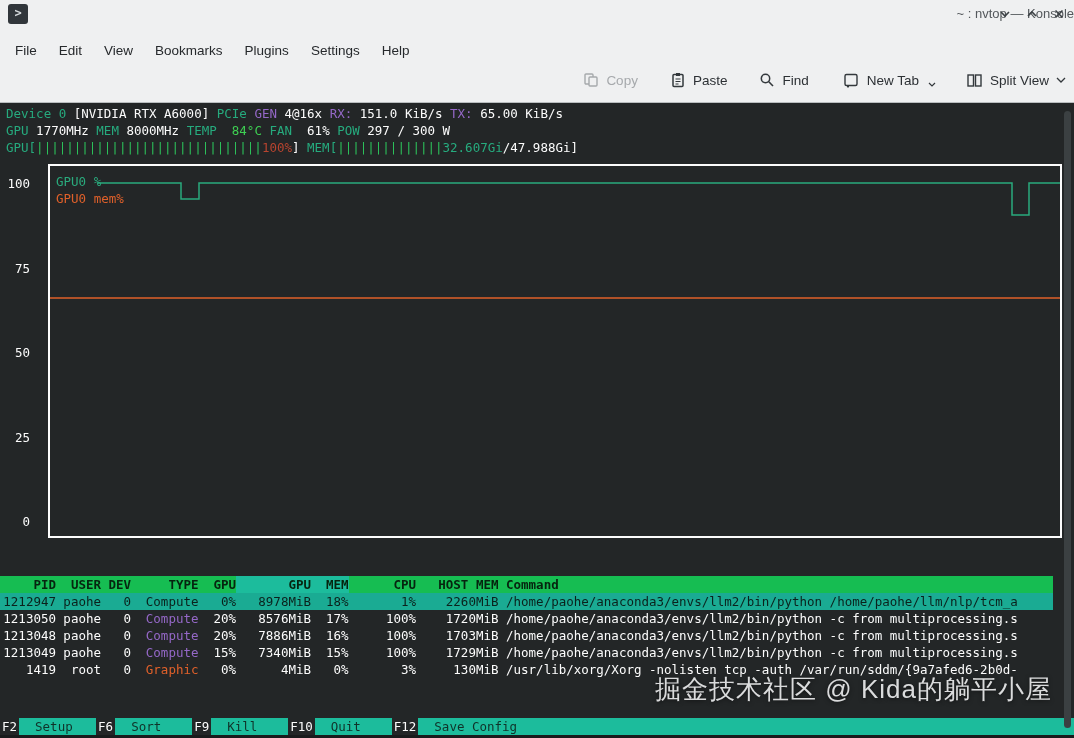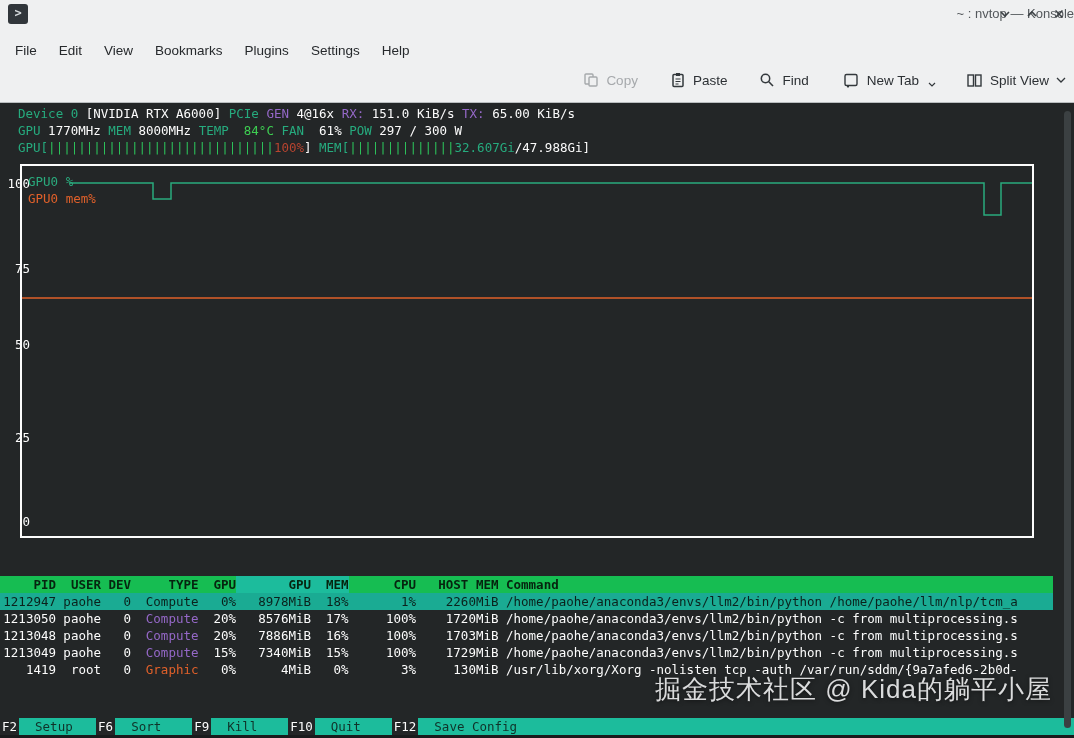--- a/index.html
+++ b/index.html
@@ -30,25 +30,25 @@
   #tb-right{display:flex;align-items:center;margin-left:auto;margin-right:10px;gap:16px;}
   .mini-caret{margin-left:2px;margin-top:8px;}
 
   
   #terminal{position:absolute;left:0;top:103px;width:1074px;height:635px;background:#232627;
             font-family:"DejaVu Sans Mono",monospace;font-size:12.5px;line-height:17px;color:var(--white);}
   .c-teal{color:var(--teal);} .c-green{color:var(--green);} .c-bar{color:var(--bar);}
   .c-red{color:var(--red);} .c-purple{color:var(--purple);} .c-orange{color:var(--orange);}
   .c-white{color:var(--white);}
 
-  #info-lines{position:absolute;left:6px;top:2px;white-space:pre;margin-left:12px;}
+  #info-lines{position:absolute;left:6px;top:2px;white-space:pre;}
   .tline{white-space:pre;height:17px;}
 
   
-  #chart-box{position:absolute;left:20px;top:61px;width:1014px;height:374px;
+  #chart-box{position:absolute;left:48px;top:61px;width:1014px;height:374px;
              border:2px solid #fcfcfc;box-sizing:border-box;}
   #chart-svg{position:absolute;left:0;top:0;}
   .tick{position:absolute;left:0;width:30px;text-align:right;color:#fcfcfc;}
   .legend-item{position:absolute;left:6px;white-space:pre;}
 
   
   #proc{position:absolute;left:0;top:430px;width:1053px;margin-top:43px;}
   .prow{display:grid;height:17px;line-height:17px;white-space:pre;overflow:hidden;
         grid-template-columns:56px 45px 30px 67.5px 37.5px 75px 37.5px 67.5px 82.5px 1fr;}
   .prow .cell{text-align:right;overflow:hidden;}
@@ -168,21 +168,21 @@
     </div>
   </div>
 </div>
 
 <div id="terminal">
   <div id="info-lines"><div class="tline"><span class="c-teal">Device 0 </span><span class="c-white">[NVIDIA RTX A6000] </span><span class="c-teal">PCIe </span><span class="c-purple">GEN </span><span class="c-white">4@16x </span><span class="c-purple">RX: </span><span class="c-white">151.0 KiB/s </span><span class="c-purple">TX: </span><span class="c-white">65.00 KiB/s</span></div><div class="tline"><span class="c-teal">GPU </span><span class="c-white">1770MHz </span><span class="c-teal">MEM </span><span class="c-white">8000MHz </span><span class="c-teal">TEMP </span><span class="c-green"> 84°C </span><span class="c-teal">FAN </span><span class="c-white"> 61% </span><span class="c-teal">POW </span><span class="c-white">297 / 300 W</span></div><div class="tline"><span class="c-teal">GPU[</span><span class="c-bar">||||||||||||||||||||||||||||||</span><span class="c-red">100%</span><span class="c-white">] </span><span class="c-teal">MEM[</span><span class="c-bar">||||||||||||||</span><span class="c-teal">32.607Gi</span><span class="c-white">/47.988Gi]</span></div></div>
 
   <div id="ticks">
       <div class="tick" style="top: 72px;">100</div>
       <div class="tick" style="top: 156.5px;">75</div>
-      <div class="tick" style="top: 233px;">50</div>
+      <div class="tick" style="top: 241px;">50</div>
       <div class="tick" style="top: 325.5px;">25</div>
       <div class="tick" style="top: 410px;">0</div>
     </div>
 
   <div id="chart-box">
     <svg id="chart-svg" width="1010" height="370" viewBox="0 0 1010 370">
         <polyline points="47,17 131,17 131,33 149,33 149,17 962,17 962,49 979,49 979,17 1010,17" fill="none" stroke="#2aab7d" stroke-width="1.5"></polyline>
         <polyline points="0,132 1010,132" fill="none" stroke="#e0602a" stroke-width="1.5"></polyline>
       </svg>
     <div id="legend">

